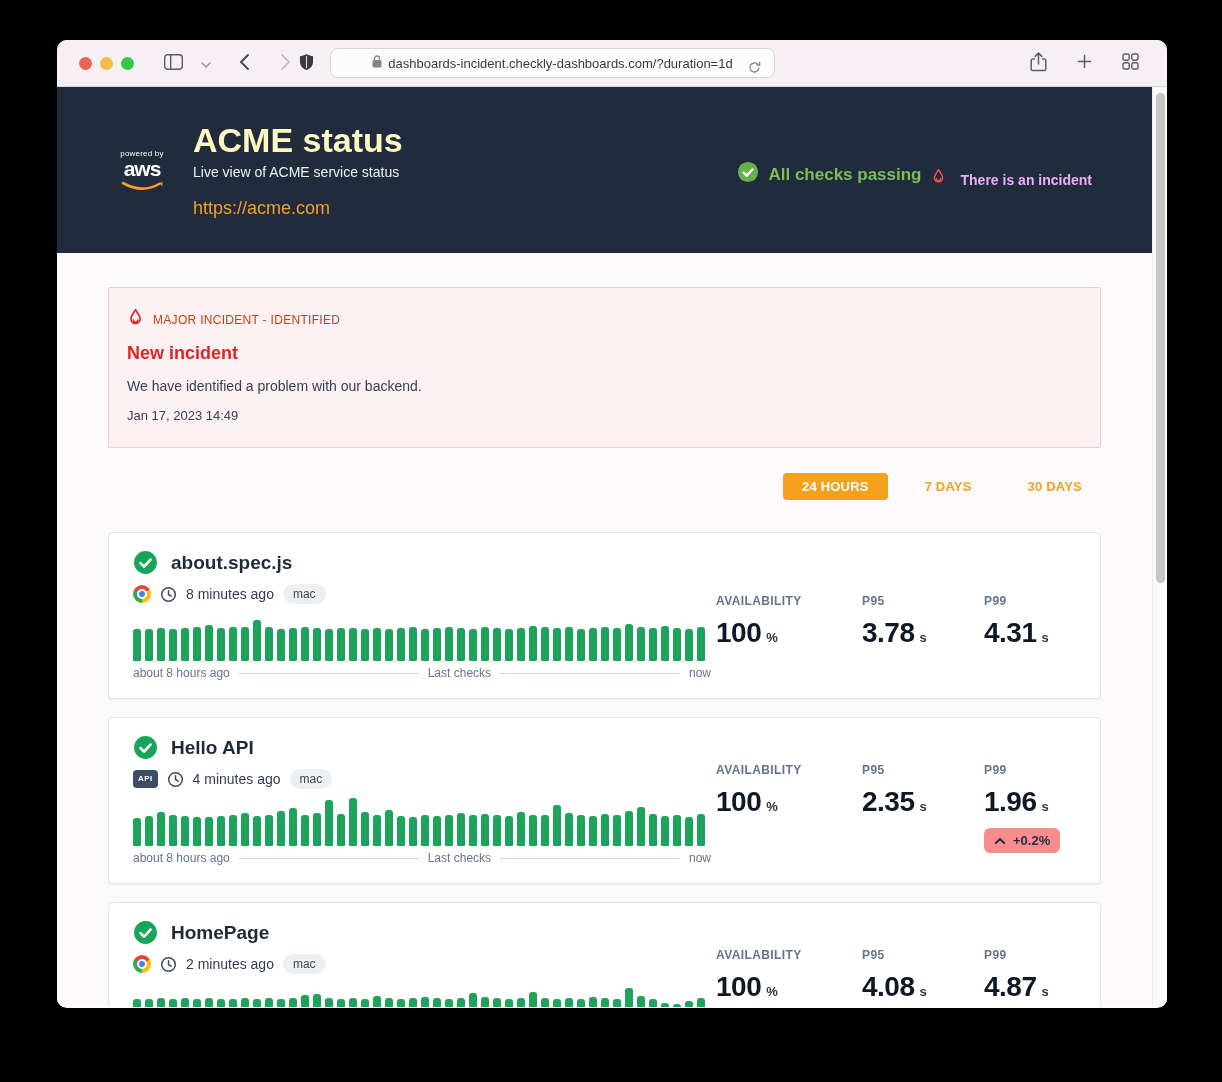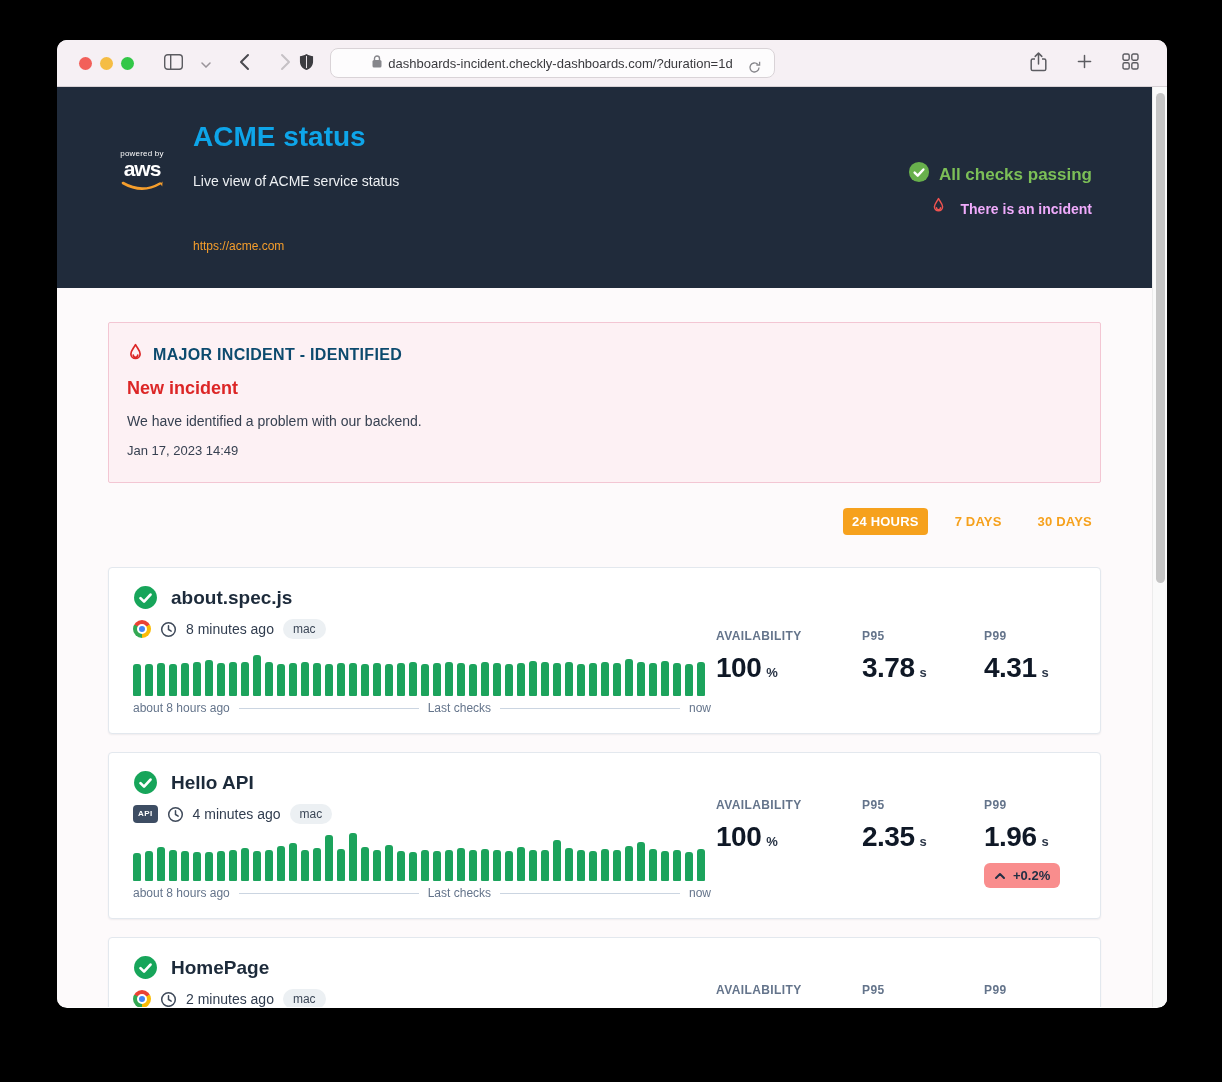--- a/index.html
+++ b/index.html
@@ -28,40 +28,40 @@
   .viewport { position:relative; height:920px; overflow:hidden; background:#fdfafb; }
   .page { width:1095px; height:100%; overflow:hidden; }
   .scrollbar { position:absolute; top:0; right:0; bottom:0; width:15px; background:#fafafa; border-left:1px solid #ececec; }
   .scroll-thumb { position:absolute; top:6px; left:3px; width:9px; height:490px; background:#c5c5c5; border-radius:5px; }
 
   
   .site-header { background:#202b3b; padding:30px 60px 34px; display:flex; align-items:flex-start; }
   .aws-logo { margin-top:32px; margin-right:26px; width:50px; text-align:center; color:#fff; }
   .aws-powered { font-size:8px; display:block; letter-spacing:.2px; }
   .aws-brand { font-size:21px; font-weight:700; letter-spacing:-1px; line-height:1; display:block; }
-  .hdr-text .site-title { color:#0ea5e9; font-size:28px; font-weight:700; margin:4px 0 20px; }
+  .hdr-text .site-title { color:#fef9c3; font-size:34px; font-weight:700; margin:4px 0 4px; }
   .hdr-text .site-subtitle { color:#eef1f4; font-size:14px; margin-bottom:18px; }
-  .site-link { color:#f59e2c; font-size:12px; text-decoration:none; display:inline-block;margin-top:32px; }
-  .hdr-status { margin-left:auto; display:flex; flex-direction:column; align-items:flex-end; gap:9px; margin-top:44px; }
+  .site-link { color:#f59e2c; font-size:18px; text-decoration:none; display:inline-block; }
+  .hdr-status { margin-left:auto; display:flex; flex-direction:row; align-items:flex-end; gap:9px; margin-top:44px; }
   .status-ok { display:flex; align-items:center; gap:9px; color:#7cbf57; font-size:17px; font-weight:700; }
   .status-incident { display:flex; align-items:flex-end; gap:15px; color:#f0abfc; font-size:14px; font-weight:700; cursor:pointer; }
 
   
   main { padding:34px 51px 0; }
 
   .incident-banner { border:1px solid #f3c6d3; background:#fdf1f4; border-radius:2px; padding:20px 18px 24px; }
   .incident-level-row { display:flex; align-items:center; gap:9px; margin-bottom:12px; }
-  .incident-level { color:#0c4a6e; font-size:16px; font-weight:700; letter-spacing:.3px; }
+  .incident-level { color:#c2410c; font-size:12px; font-weight:400; letter-spacing:.3px; }
   .incident-title { color:#dc2626; font-size:18px; font-weight:700; margin-bottom:14px; }
   .incident-message { color:#374151; font-size:14px; margin-bottom:14px; }
   .incident-date { color:#374151; font-size:13px; }
 
   .tabs-row { display:flex; justify-content:flex-end; align-items:center; gap:18px; margin-top:25px; }
   .tab { border:none; background:transparent; color:#f6a11d; font-family:inherit; font-size:13px; font-weight:700;
-    padding:6px 9px; border-radius:4px; cursor:pointer; letter-spacing:.2px; }
+    padding:6px 19px; border-radius:4px; cursor:pointer; letter-spacing:.2px; }
   .tab.active { background:#f6a11d; color:#fff; }
 
   
   .checks-list { margin-top:32px; }
   .check-card { background:#fff; border:1px solid #e3e8ee; border-radius:4px; box-shadow:0 1px 2px rgba(16,24,40,.06);
     padding:17px 24px 18px; display:flex; justify-content:space-between; margin-bottom:18px; }
   .card-left { width:578px; }
   .title-row { display:flex; align-items:center; gap:13px; }
   .status-icon { width:25px; height:25px; display:block; }
   .check-title { font-size:19px; font-weight:700; color:#1c2a3a; }

